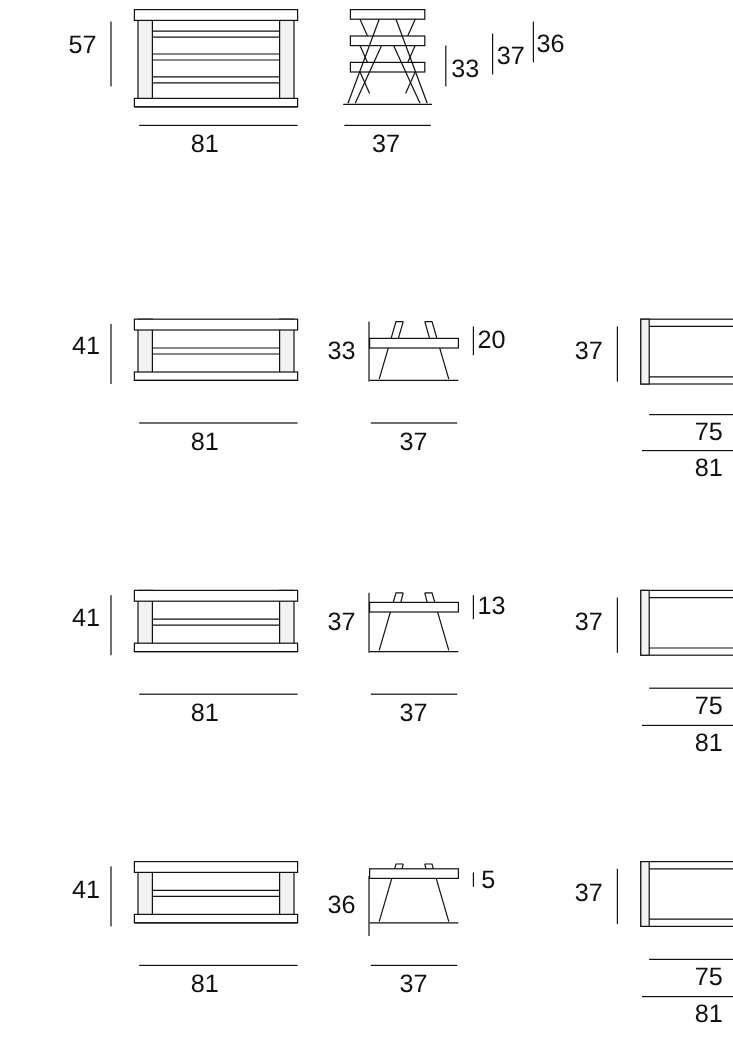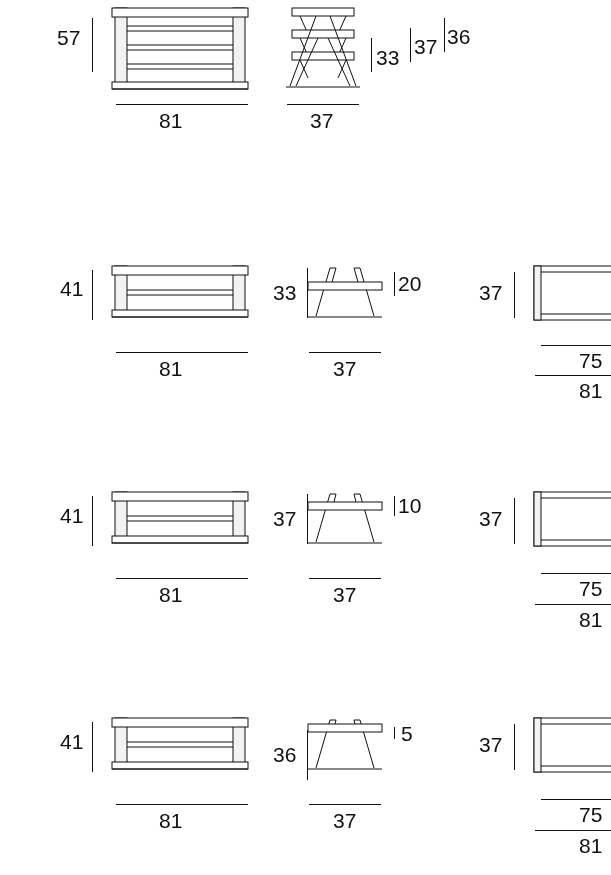--- a/index.html
+++ b/index.html
@@ -187,21 +187,21 @@
         <rect class="fillw" x="0" y="14" width="74" height="8"></rect>
         <line x1="0" y1="55" x2="74" y2="55"></line>
       </g>
     </svg>
   </div>
 
   <div class="dim" style="left:227px;top:508px;">37</div>
   <div class="tick" style="left:261px;top:494px;height:50px;"></div>
 
   <div class="tick" style="left:348px;top:496px;height:20px;"></div>
-  <div class="dim" style="left:352px;top:495px;">10</div>
+  <div class="dim" style="left:352px;top:495px;">13</div>
 
   <div class="hline" style="left:263px;top:578px;width:72px;"></div>
   <div class="dim" style="left:287px;top:584px;">37</div>
 
   <div class="svgwrap" style="left:488px;top:492px;">
     <svg width="118" height="54" viewBox="0 0 118 54">
       <rect class="fillw" x="0" y="0" width="118" height="54"></rect>
       <rect class="fillg" x="0" y="0" width="7" height="54"></rect>
       <rect class="fillg" x="111" y="0" width="7" height="54"></rect>
       <line class="stk" x1="7" y1="6" x2="111" y2="6"></line>

